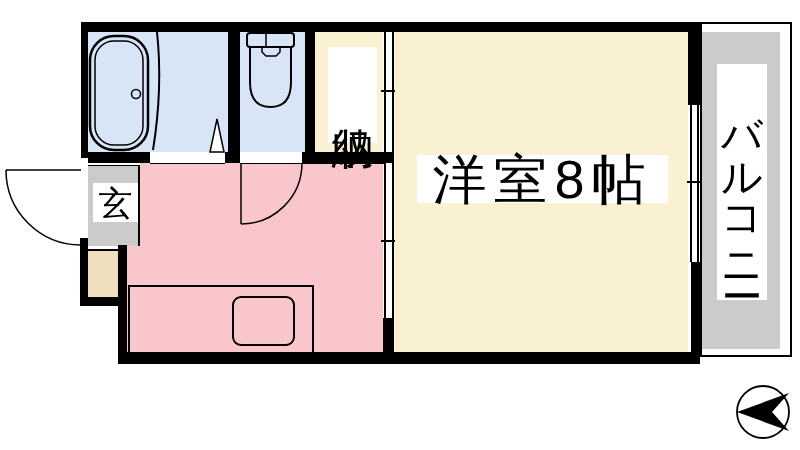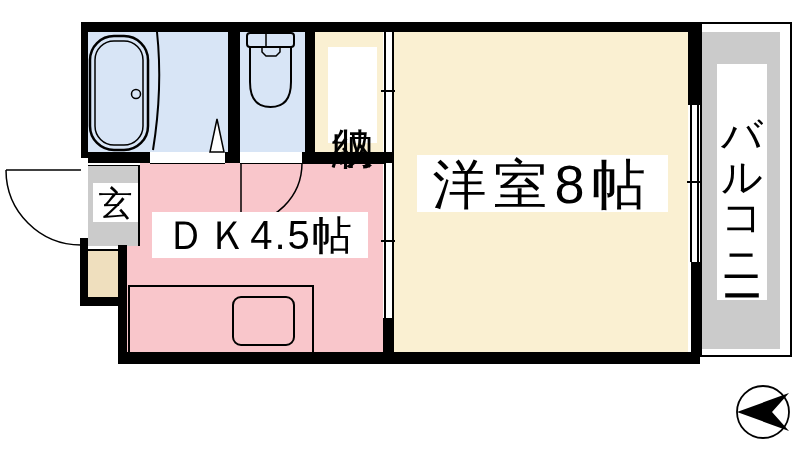--- a/index.html
+++ b/index.html
@@ -97,19 +97,18 @@
     <g>
       <line x1="241" y1="163" x2="241" y2="224" stroke="#000" stroke-width="1.5"></line>
       <path d="M302,163 A61,61 0 0 1 241,224" fill="none" stroke="#000" stroke-width="1.5"></path>
     </g>
     <g>
       <circle cx="763" cy="412" r="26" fill="#fff" stroke="#000" stroke-width="1.8"></circle>
       <polygon points="737,412 789,393 772,412 789,431" fill="#000"></polygon>
     </g>
   </svg>
 
-  <div class="label" style="left:152px;top:212px;width:216px;height:46px;font-size:40px;letter-spacing:2px;">ＤＫ4.5帖</div>
-  <div class="label" style="left:417px;top:155px;width:251px;height:57px;font-size:54px;letter-spacing:7px;">洋室8帖</div>
+  <div class="label" style="left:417px;top:155px;width:251px;height:48px;font-size:54px;letter-spacing:7px;">洋室8帖</div>
   <div class="label vert" style="left:328px;top:47px;width:49px;height:96px;font-size:42px;">収納</div>
   <div class="label" style="left:93px;top:183px;width:45px;height:39px;font-size:34px;">玄</div>
   <div class="label vert" style="left:717px;top:64px;width:50px;height:236px;font-size:41px;">バルコニー</div>
 
 </div>
 
 </body></html>

